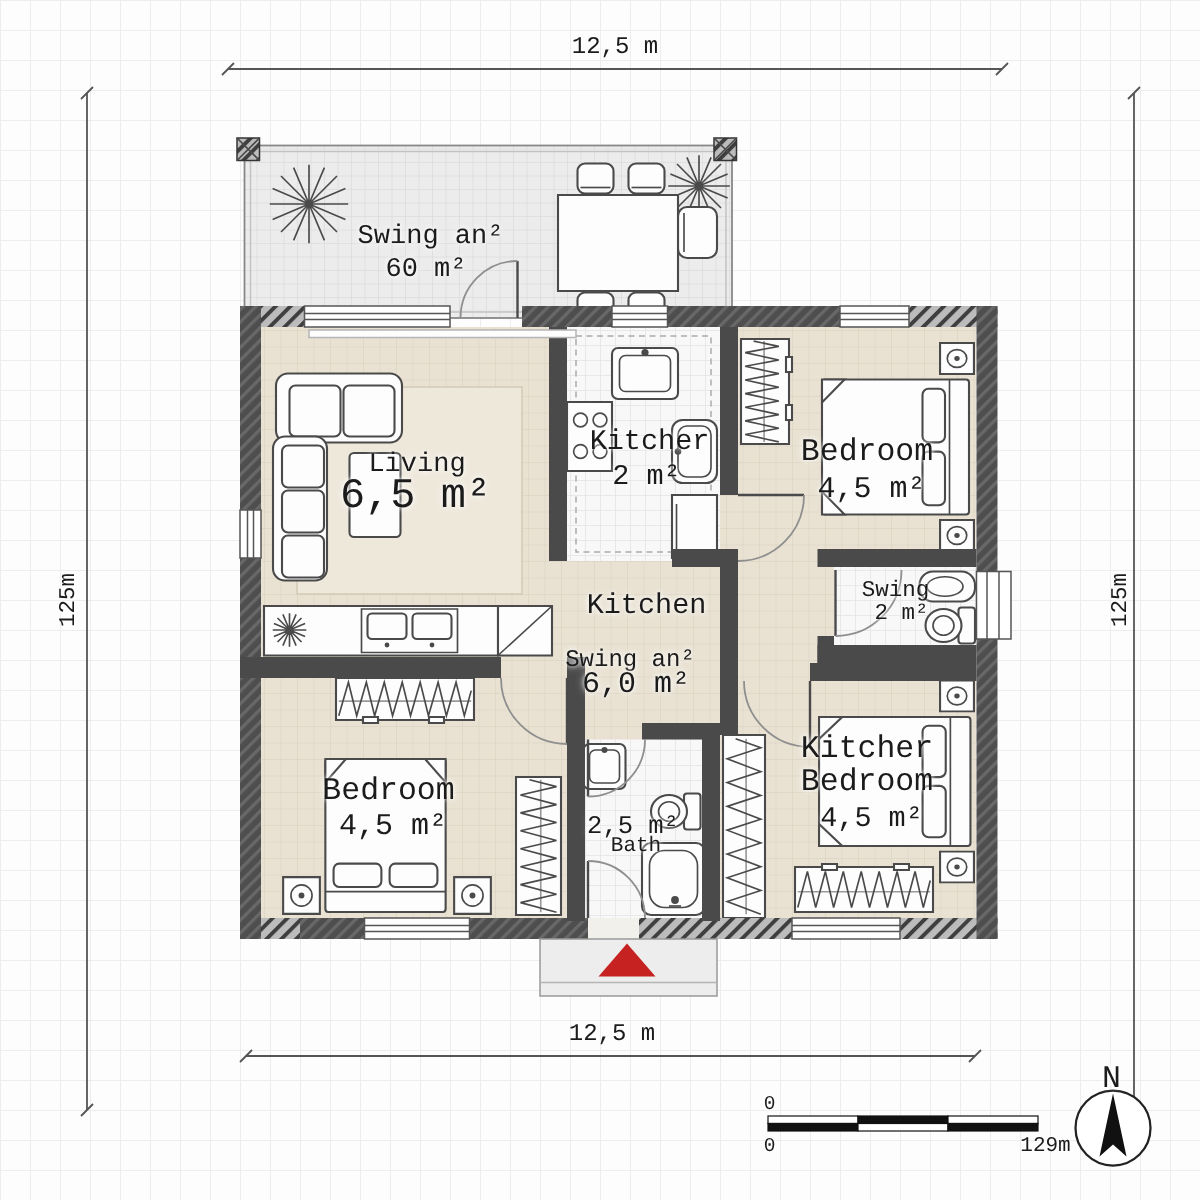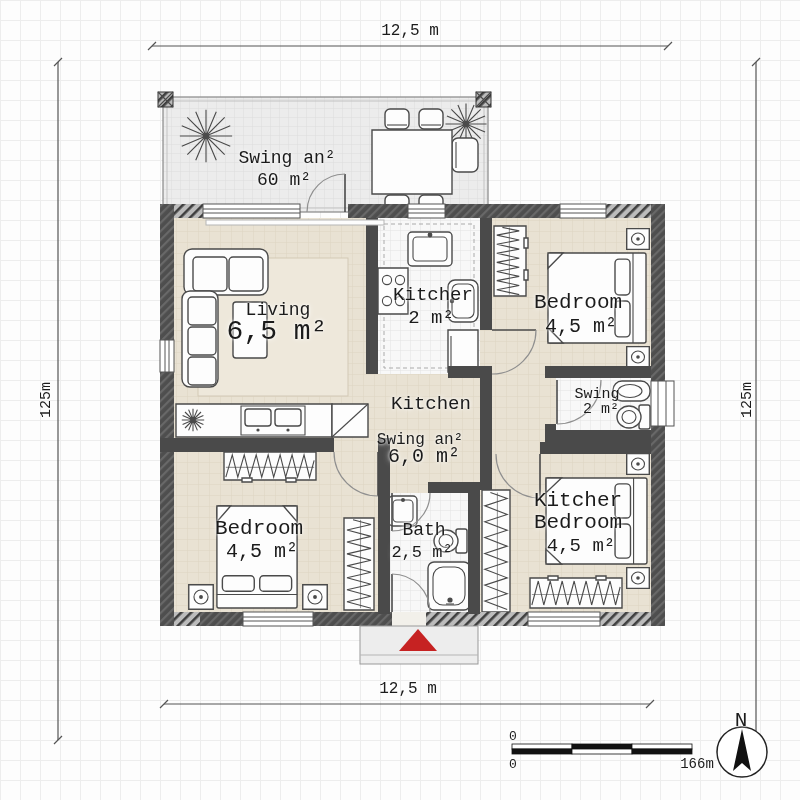--- a/index.html
+++ b/index.html
@@ -364,26 +364,26 @@
   <div class="lbl" style="left:597px;top:394px;font-size:15px;">Swing</div>
   <div class="lbl" style="left:601px;top:409px;font-size:15px;">2 m²</div>
 
   <div class="lbl" style="left:431px;top:404px;font-size:19px;">Kitchen</div>
   <div class="lbl" style="left:420px;top:440px;font-size:16px;">Swing an²</div>
   <div class="lbl" style="left:424px;top:457px;font-size:20px;">6,0 m²</div>
 
   <div class="lbl" style="left:259px;top:528px;font-size:21px;">Bedroom</div>
   <div class="lbl" style="left:262px;top:552px;font-size:20px;">4,5 m²</div>
 
-  <div class="lbl" style="left:424px;top:530px;font-size:18px;">Bath</div>
+  <div class="lbl" style="left:424px;top:564px;font-size:14px;">Bath</div>
   <div class="lbl" style="left:422px;top:552px;font-size:17px;">2,5 m²</div>
 
   <div class="lbl" style="left:578px;top:500px;font-size:21px;">Kitcher</div>
   <div class="lbl" style="left:578px;top:522px;font-size:21px;">Bedroom</div>
   <div class="lbl" style="left:581px;top:546px;font-size:19px;">4,5 m²</div>
 
   <div class="lbl" style="left:513px;top:736px;font-size:13px;">0</div>
   <div class="lbl" style="left:513px;top:764px;font-size:13px;">0</div>
-  <div class="lbl" style="left:697px;top:764px;font-size:14px;">166m</div>
+  <div class="lbl" style="left:697px;top:764px;font-size:14px;">129m</div>
   <div class="lbl" style="left:741px;top:720px;font-size:21px;">N</div>
 </div>
 
 </div>
 
 </body></html>

